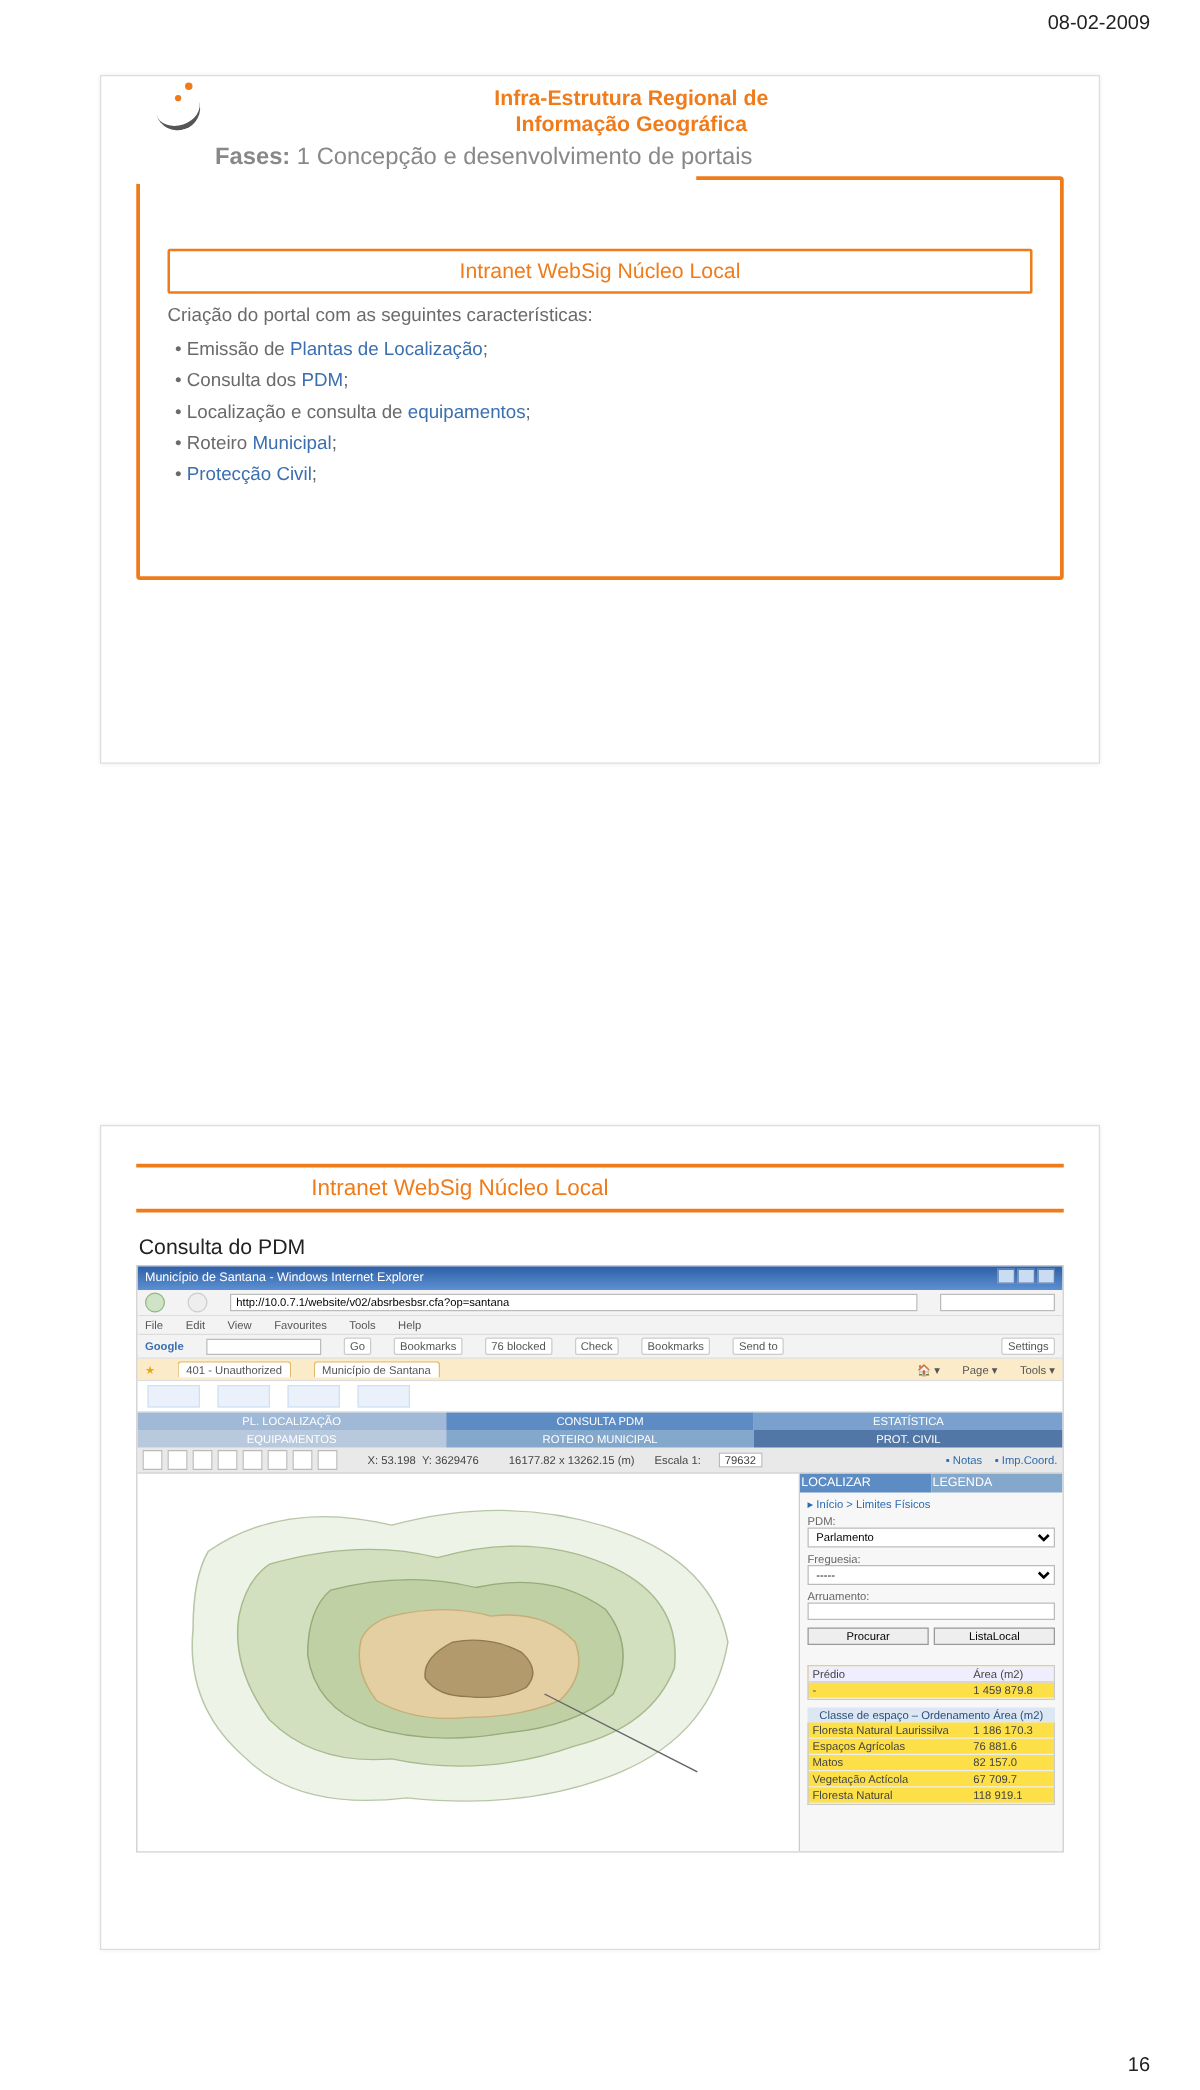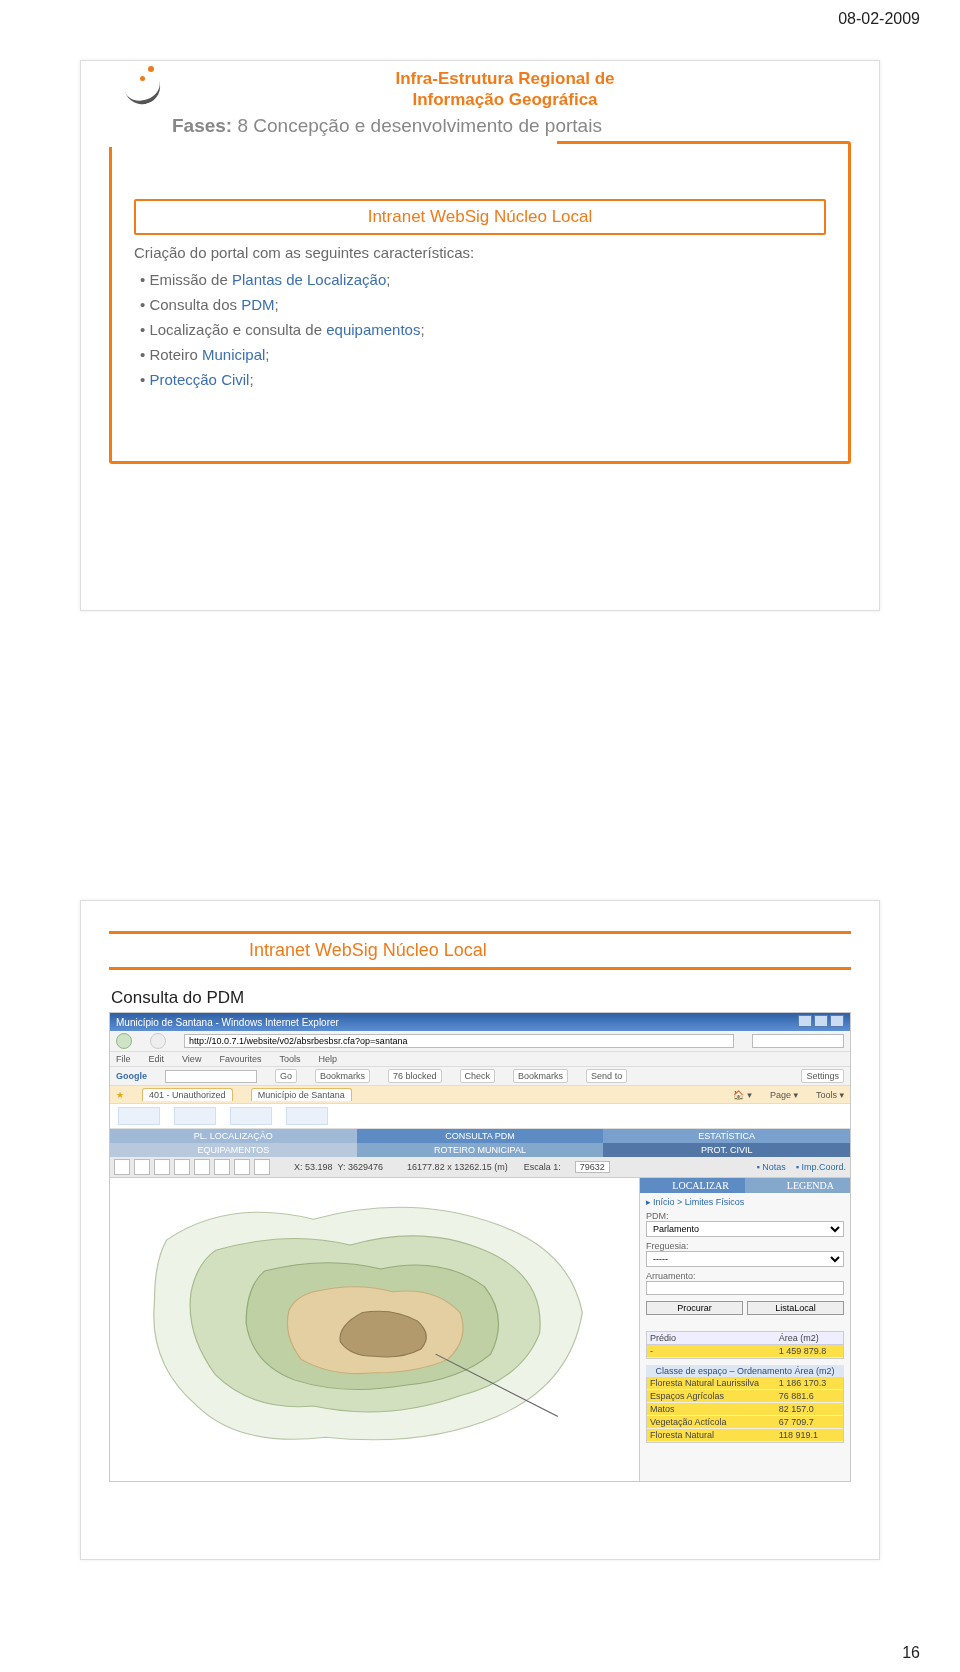--- a/index.html
+++ b/index.html
@@ -218,21 +218,21 @@
   .mapcanvas{
     flex:1;position:relative;background:#fff;border-right:1px solid #ccc;overflow:hidden;
   }
   .terrain{
     position:absolute;inset:10px 20px 60px 20px;
   }
   .terrain svg{width:100%;height:100%;}
   .sidepanel{
     width:210px;background:#f7f7f7;font-size:9px;color:#444;display:flex;flex-direction:column;
   }
-  .sidepanel .hdr{background:#5d8bc3;color:#fff;text-align:right;padding:2px 16px;font-size:10px;font-family:Liberation Serif, serif;}
+  .sidepanel .hdr{background:#5d8bc3;color:#fff;text-align:left;padding:2px 1px;font-size:10px;}
   .sidepanel .sec{padding:4px 6px;}
   .sidepanel label{display:block;margin-top:4px;color:#666;}
   .sidepanel select,.sidepanel input{width:100%;font-size:9px;padding:1px 2px;border:1px solid #bbb;background:#fff;box-sizing:border-box;}
   .sidepanel .btnrow{display:flex;gap:4px;margin-top:6px;}
   .sidepanel .btnrow button{flex:1;font-size:9px;padding:1px 0;border:1px solid #999;background:#eee;}
   .sidepanel .tablebox{margin-top:16px;border:1px solid #ccc;background:#fde047;}
   .sidepanel .tablebox .th{display:flex;background:#eef;border-bottom:1px solid #ccd;}
   .sidepanel .tablebox .th div,.sidepanel .tablebox .tr div{flex:1;padding:1px 3px;}
   .sidepanel .tablebox .th div:first-child,.sidepanel .tablebox .tr div:first-child{flex:2;}
   .sidepanel .tablebox .tr{display:flex;border-bottom:1px solid #eee;}
@@ -251,21 +251,21 @@
       <span class="dot1"></span>
         <span class="dot2"></span>
         <span class="swoosh"></span>
     </div>
     <div class="slide-title">
       <div class="t1">
         <span>Infra-Estrutura Regional de</span><br>
         <span>Informação Geográfica</span>
       </div>
       <div class="t2">
-        <span class="label">Fases:</span><span> 8 Concepção e desenvolvimento de portais</span>
+        <span class="label">Fases:</span><span> 1 Concepção e desenvolvimento de portais</span>
       </div>
     </div>
 
     <div class="subtitle-bar">
       <div class="inner">Intranet WebSig Núcleo Local</div>
     </div>
 
     <div class="content">
       <div class="lead">Criação do portal com as seguintes características:</div>
       <ul>

